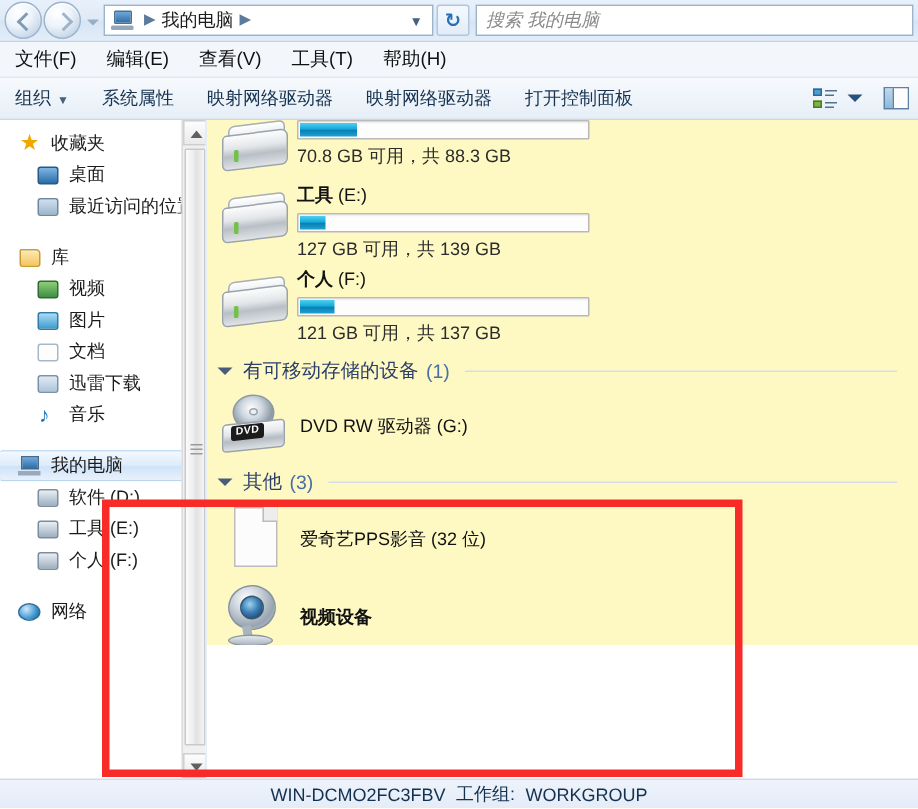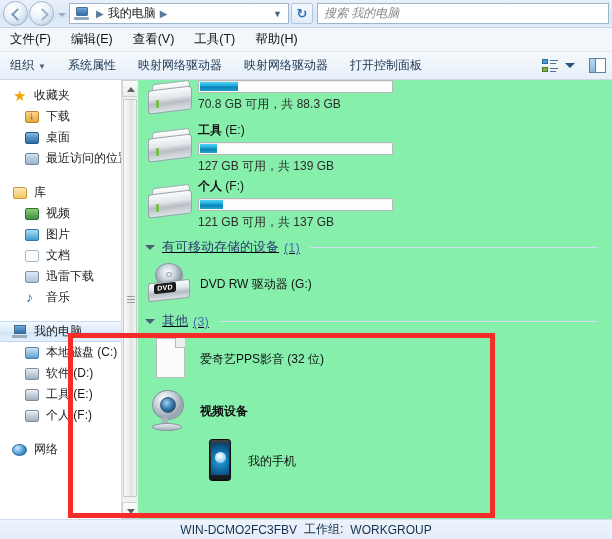--- a/index.html
+++ b/index.html
@@ -177,24 +177,24 @@
     background: linear-gradient(to right,#fbfbfb,#ececec 45%,#e1e1e1 55%,#f4f4f4);
     border: 1px solid #c9c9c9; border-radius: 1px;
   }
   .sbgrip {
     position: absolute; left: 3px; top: 196px; width: 8px; height: 7px;
   }
   .sbgrip i { display:block; height:1px; background:#9a9a9a; margin-bottom:2px; }
 
   
   .content {
-    flex: 1; height: 439px; background: #86efac; position: relative; overflow: hidden;
+    flex: 1; height: 350px; background: #fef9c3; position: relative; overflow: hidden;
   }
   .grouphdr {
-    display: flex; align-items: center; height: 22px; padding-left: 4px; margin-top: 4px; text-decoration: underline;
+    display: flex; align-items: center; height: 22px; padding-left: 4px; margin-top: 4px;
   }
   .gtri {
     width: 0; height: 0; margin-right: 7px; margin-left: 3px;
     border-left: 5px solid transparent; border-right: 5px solid transparent;
     border-top: 5px solid #4a5d78;
   }
   .gtext { font-size: 13px; color: #2b3f6b; white-space: nowrap; }
   .gcount { color: #4a6ea9; }
   .gline { flex: 1; height: 1px; background: #d4dced; margin-left: 10px; margin-right: 14px; }
 
@@ -420,26 +420,20 @@
       <div class="navlist">
 
         <div class="navrow">
           <div class="navicon">
               <span class="ic-star">★</span>
             </div>
           <span class="navlabel">收藏夹</span>
         </div>
         <div class="navrow child">
           <div class="navicon">
-              <span class="ic-gen ic-down"></span>
-            </div>
-          <span class="navlabel">下载</span>
-        </div>
-        <div class="navrow child">
-          <div class="navicon">
               <span class="ic-gen ic-desk"></span>
             </div>
           <span class="navlabel">桌面</span>
         </div>
         <div class="navrow child">
           <div class="navicon">
               <span class="ic-gen ic-recent"></span>
             </div>
           <span class="navlabel">最近访问的位置</span>
         </div>
@@ -484,26 +478,20 @@
         </div>
 
         <div class="navspacer"></div>
 
         <div class="navrow selected">
           <div class="navicon ic-mypc">
               <span class="s"></span>
               <span class="b"></span>
             </div>
           <span class="navlabel">我的电脑</span>
-        </div>
-        <div class="navrow child">
-          <div class="navicon">
-              <span class="ic-gen ic-hdd sys"></span>
-            </div>
-          <span class="navlabel">本地磁盘 (C:)</span>
         </div>
         <div class="navrow child">
           <div class="navicon">
               <span class="ic-gen ic-hdd"></span>
             </div>
           <span class="navlabel">软件 (D:)</span>
         </div>
         <div class="navrow child">
           <div class="navicon">
               <span class="ic-gen ic-hdd"></span>

